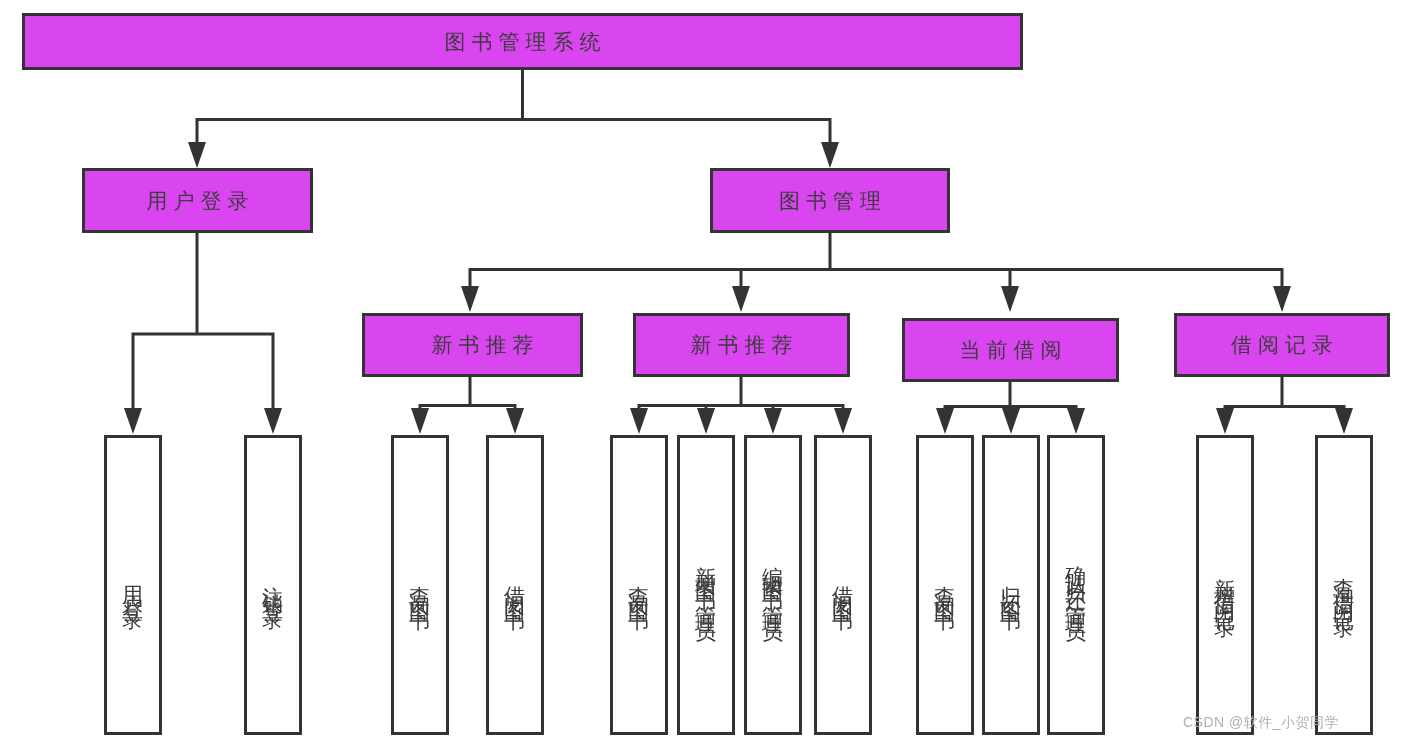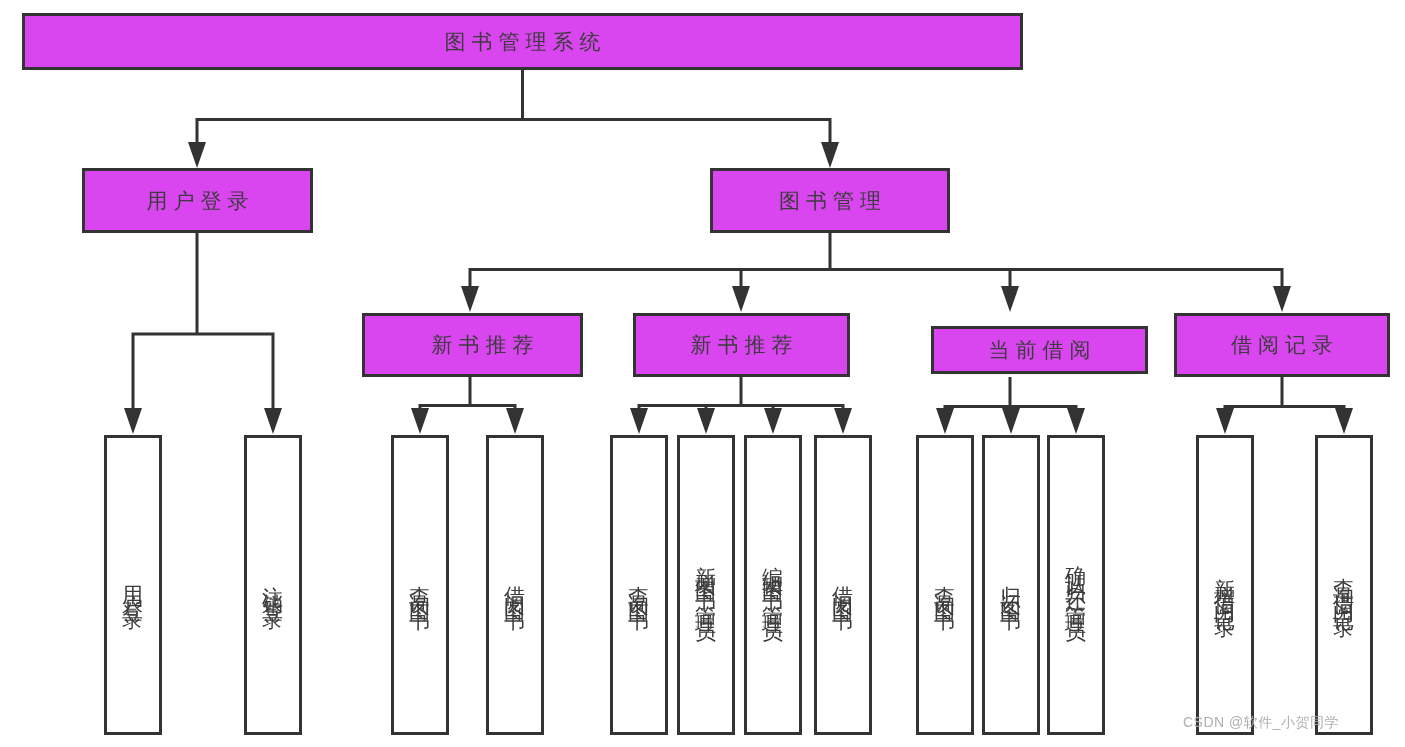--- a/index.html
+++ b/index.html
@@ -127,21 +127,21 @@
   <div class="hnode" style="left:710px; top:168px; width:240px; height:65px;">
     <span>图书管理</span>
   </div>
 
   <div class="hnode" style="left:362px; top:313px; width:221px; height:64px;padding-left:20px;">
     <span>新书推荐</span>
   </div>
   <div class="hnode" style="left:633px; top:313px; width:217px; height:64px;">
     <span>新书推荐</span>
   </div>
-  <div class="hnode" style="left:902px; top:326px; width:217px; height:48px;margin-left:29px;">
+  <div class="hnode" style="left:902px; top:318px; width:217px; height:64px;">
     <span>当前借阅</span>
   </div>
   <div class="hnode" style="left:1174px; top:313px; width:216px; height:64px;">
     <span>借阅记录</span>
   </div>
 
   <div class="vnode" style="left:104px;">
     <span class="vlabel">用户登录</span>
   </div>
   <div class="vnode" style="left:244px;">

